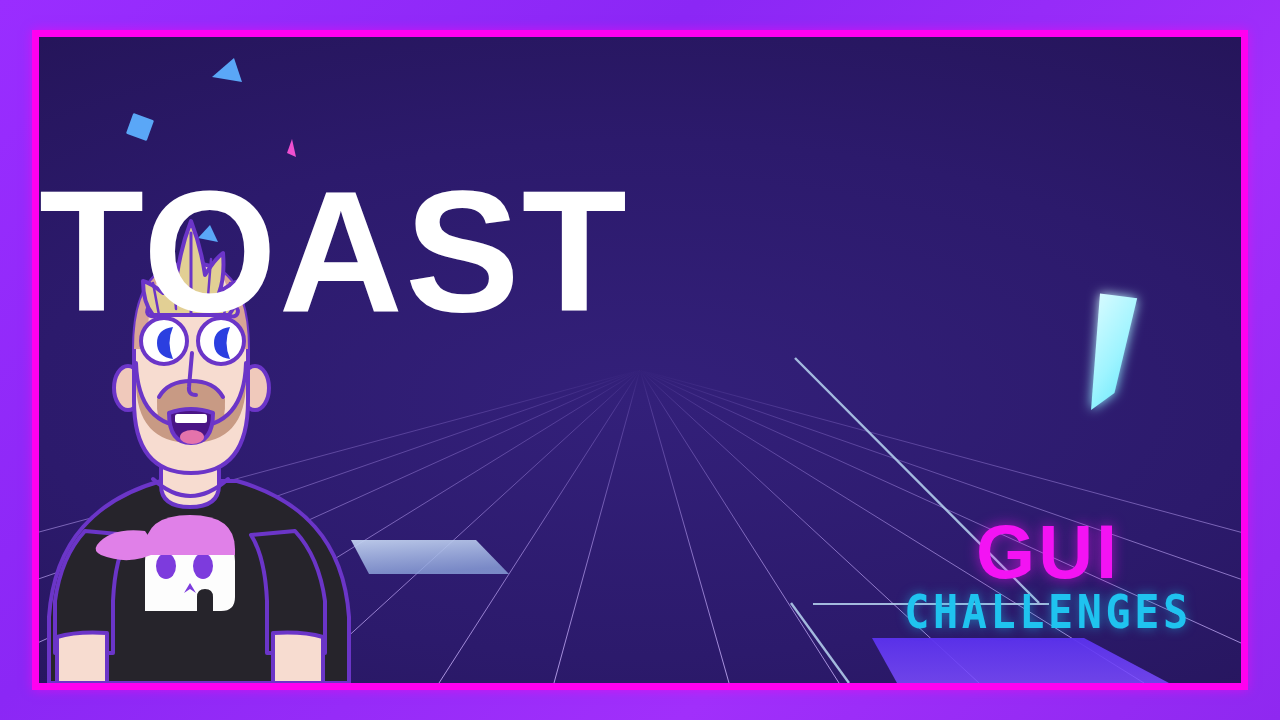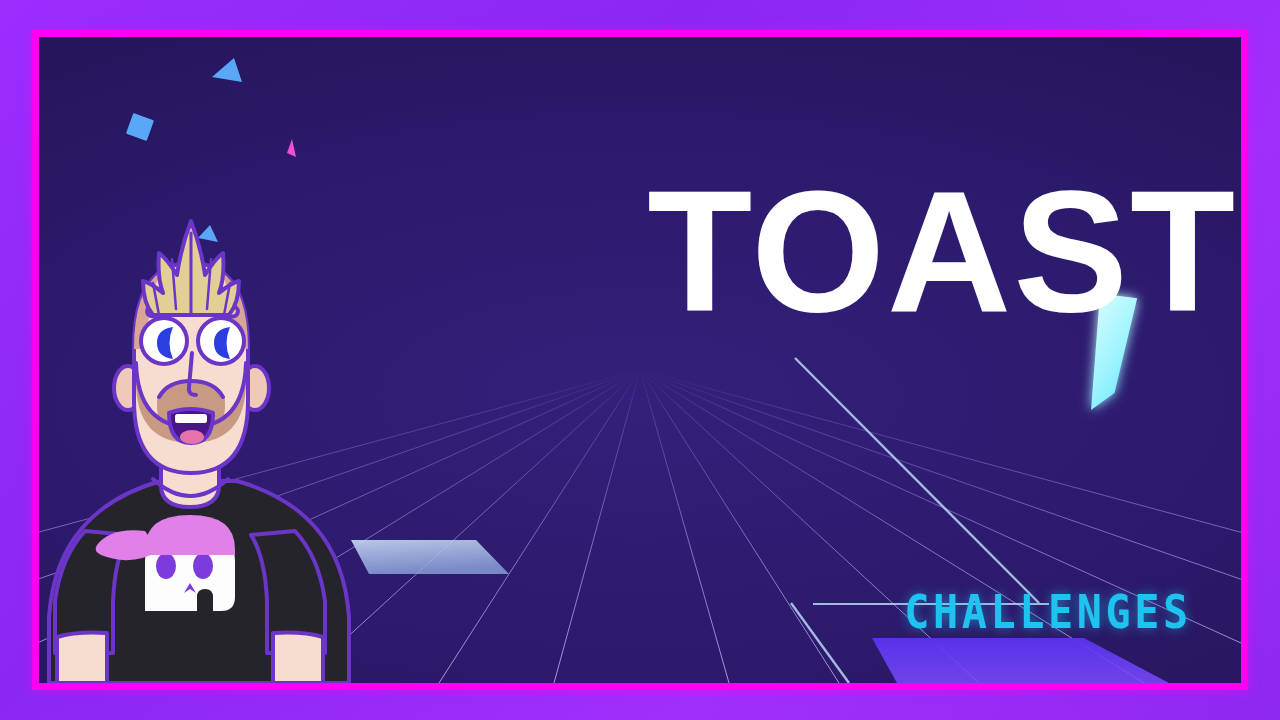--- a/index.html
+++ b/index.html
@@ -31,22 +31,22 @@
 
   
   #grid { position:absolute; inset:0; }
   #grid svg { display:block; width:100%; height:100%; }
 
   
   .confetti { position:absolute; }
 
   
   #title {
-    position:absolute; left:0; right:4px; top:128px;
-    text-align:right;
+    position:absolute; left:0; right:12px; top:128px;
+    text-align:left;
     font-size:172px; line-height:1;
     font-weight:700; letter-spacing:2px;
     color:#ffffff;
     font-family:"Liberation Sans", sans-serif;
   }
 
   
   #brand {
     position:absolute; right:52px; bottom:47px;
     text-align:center; line-height:1;
@@ -274,19 +274,20 @@
             <path d="M120 70 l6 32" fill="none" stroke-width="2.5"></path>
             <path d="M197 70 l-6 32" fill="none" stroke-width="2.5"></path>
           </g>
         </g>
       </svg>
     </div>
 
     <h1 id="title">TOAST</h1>
 
     <div id="brand">
+      <span id="brand-gui">GUI</span>
       <span id="brand-challenges">CHALLENGES</span>
     </div>
 
   </div>
 
   <div id="neon-border"></div>
 </div>
 
 </body></html>

